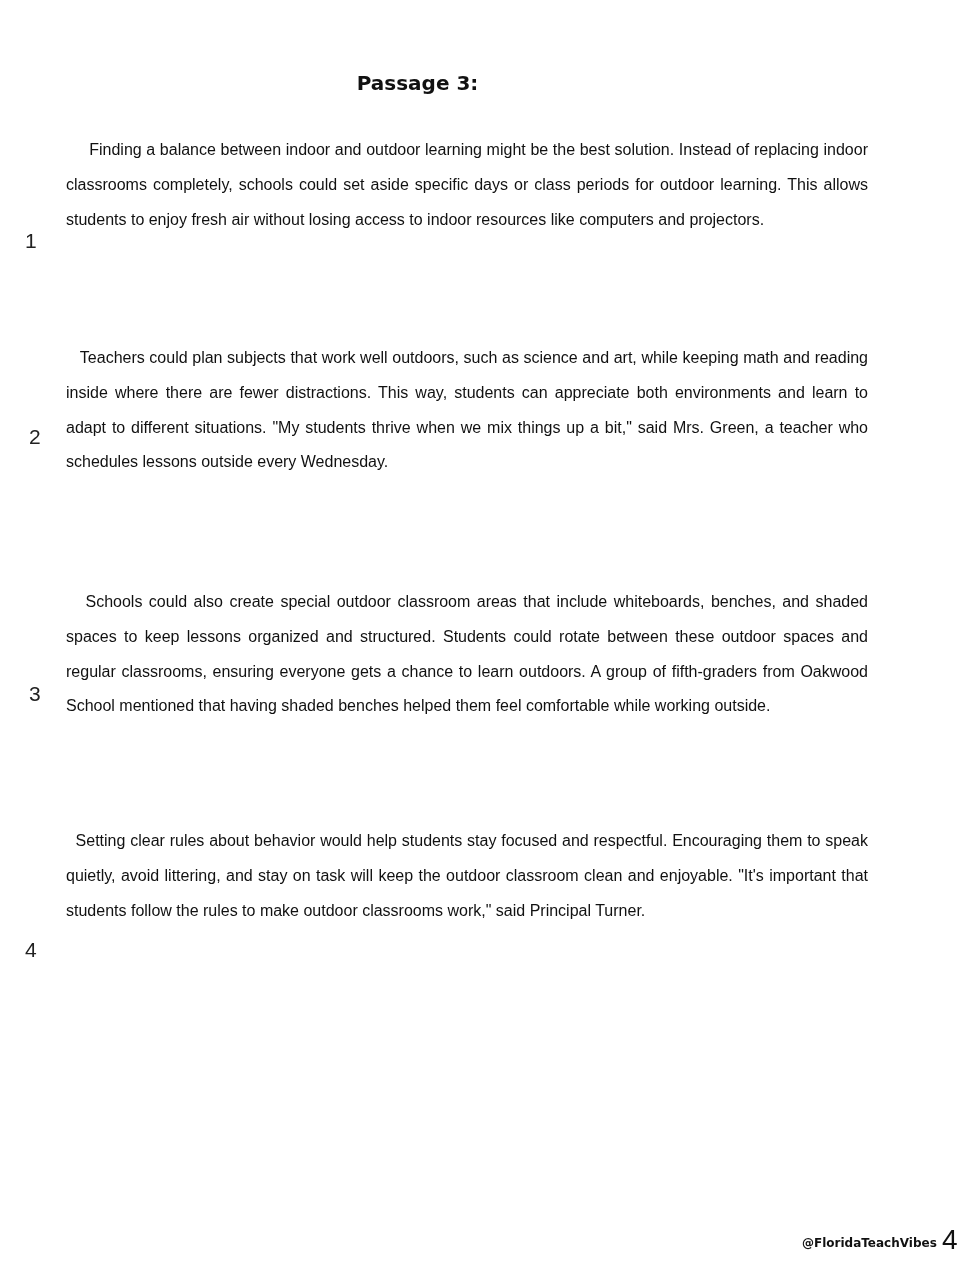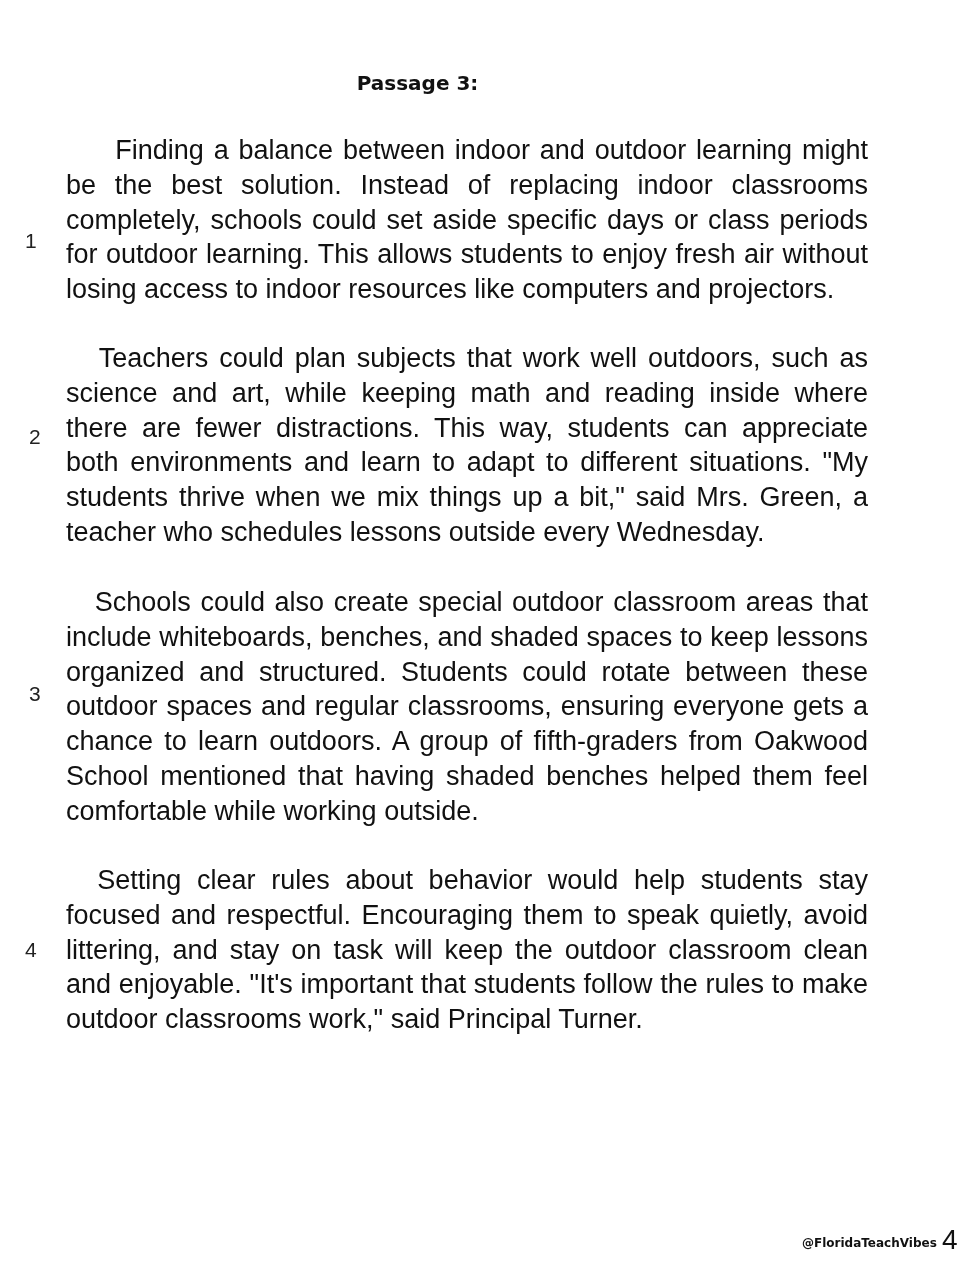--- a/index.html
+++ b/index.html
@@ -4,21 +4,21 @@
 <style>
   html, body { margin: 0; padding: 0; background: #ffffff; }
   body { width: 979px; height: 1266px; position: relative; overflow: hidden; color: #111; }
   .title {
     position: absolute; left: 0; width: 835px; top: 68px;
     text-align: center; font-family: "DejaVu Sans", sans-serif; font-weight: bold;
     font-size: 20px; line-height: 30px; color: #111;
   }
   .para {
     position: absolute; left: 66px; width: 802px;
-    font-family: "Liberation Sans", sans-serif; font-size: 27px; line-height: 34.8px;
+    font-family: "Liberation Sans", sans-serif; font-size: 16px; line-height: 34.8px;
     text-align: justify; color: #111;
   }
   .num {
     position: absolute; font-family: "Liberation Sans", sans-serif; font-size: 21px; color: #222;
   }
   .footer-handle {
     position: absolute; left: 802px; top: 1236px;
     font-family: "DejaVu Sans", sans-serif; font-weight: bold; font-size: 12px; color: #111; text-align: right;
   }
   .page-num {
@@ -36,16 +36,16 @@
 <div class="num" style="left:25px; top:229px;">1</div>
 <div class="para" style="top:133px;">&nbsp;&nbsp;&nbsp;&nbsp;&nbsp;Finding a balance between indoor and outdoor learning might be the best solution. Instead of replacing indoor classrooms completely, schools could set aside specific days or class periods for outdoor learning. This allows students to enjoy fresh air without losing access to indoor resources like computers and projectors.</div>
 
 <div class="num" style="left:29px; top:425px;">2</div>
 <div class="para" style="top:341px;">&nbsp;&nbsp;&nbsp;Teachers could plan subjects that work well outdoors, such as science and art, while keeping math and reading inside where there are fewer distractions. This way, students can appreciate both environments and learn to adapt to different situations. "My students thrive when we mix things up a bit," said Mrs. Green, a teacher who schedules lessons outside every Wednesday.</div>
 
 <div class="num" style="left:29px; top:682px;">3</div>
 <div class="para" style="top:585px;">&nbsp;&nbsp;&nbsp;Schools could also create special outdoor classroom areas that include whiteboards, benches, and shaded spaces to keep lessons organized and structured. Students could rotate between these outdoor spaces and regular classrooms, ensuring everyone gets a chance to learn outdoors. A group of fifth-graders from Oakwood School mentioned that having shaded benches helped them feel comfortable while working outside.</div>
 
 <div class="num" style="left:25px; top:938px;">4</div>
-<div class="para" style="top:863px;">&nbsp;&nbsp;Setting clear rules about behavior would help students stay focused and respectful. Encouraging them to speak quietly, avoid littering, and stay on task will keep the outdoor classroom clean and enjoyable. "It's important that students follow the rules to make outdoor classrooms work," said Principal Turner.</div>
+<div class="para" style="top:824px;">&nbsp;&nbsp;Setting clear rules about behavior would help students stay focused and respectful. Encouraging them to speak quietly, avoid littering, and stay on task will keep the outdoor classroom clean and enjoyable. "It's important that students follow the rules to make outdoor classrooms work," said Principal Turner.</div>
 
 <div class="footer-handle">@FloridaTeachVibes</div>
 <div class="page-num">4</div>
 
 </body></html>

